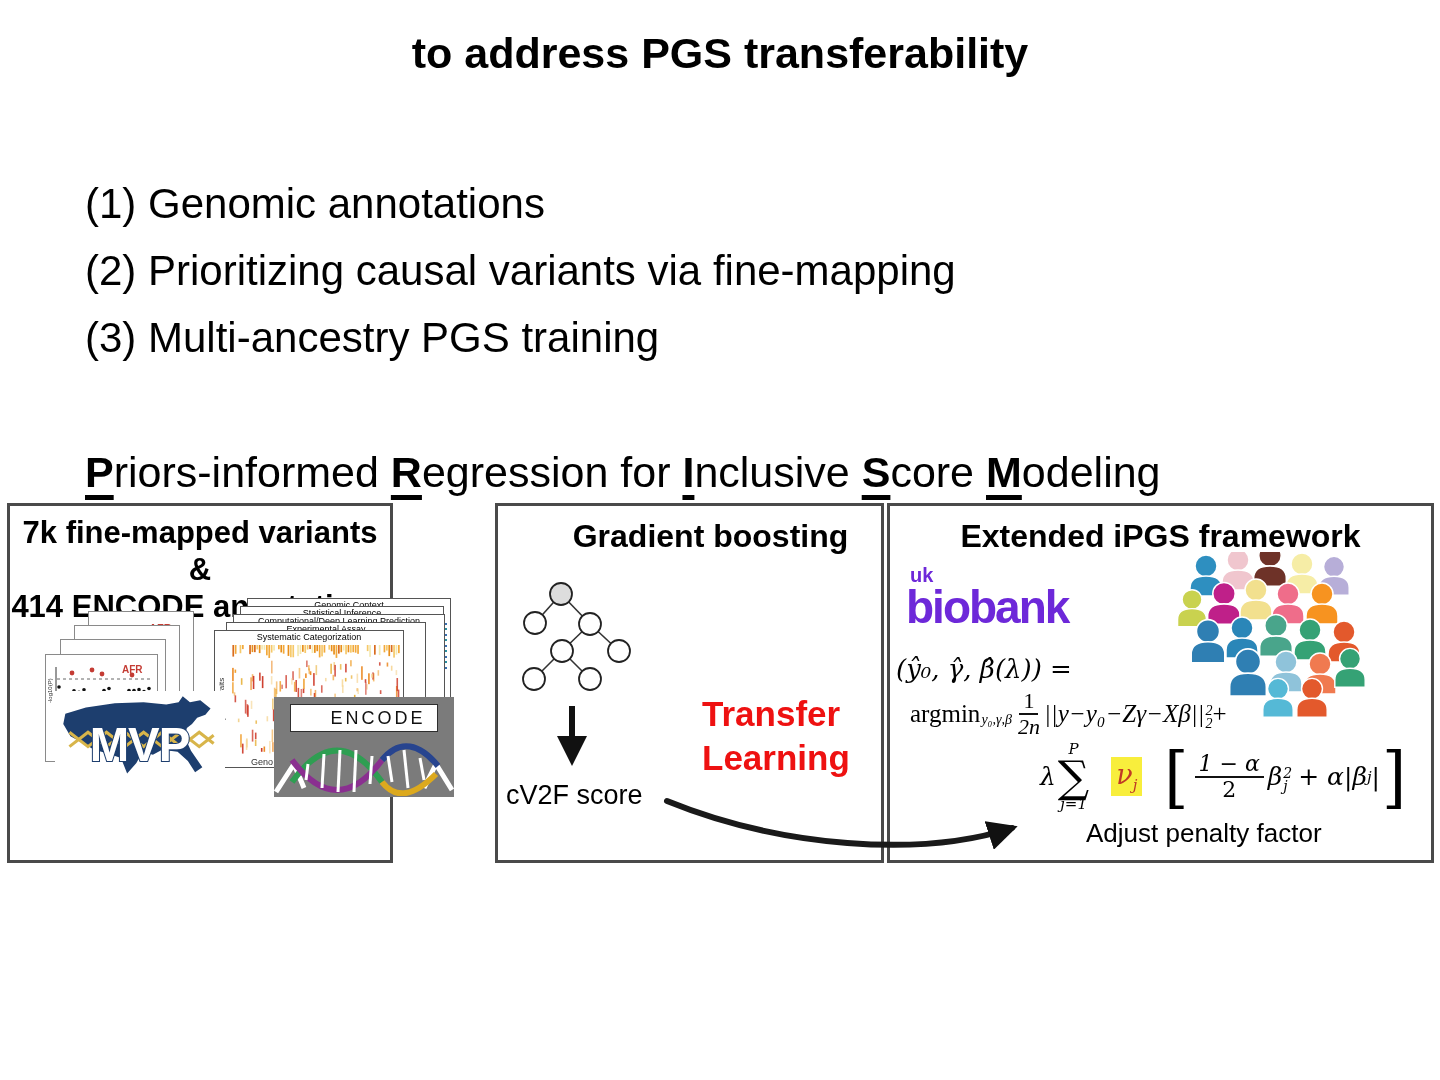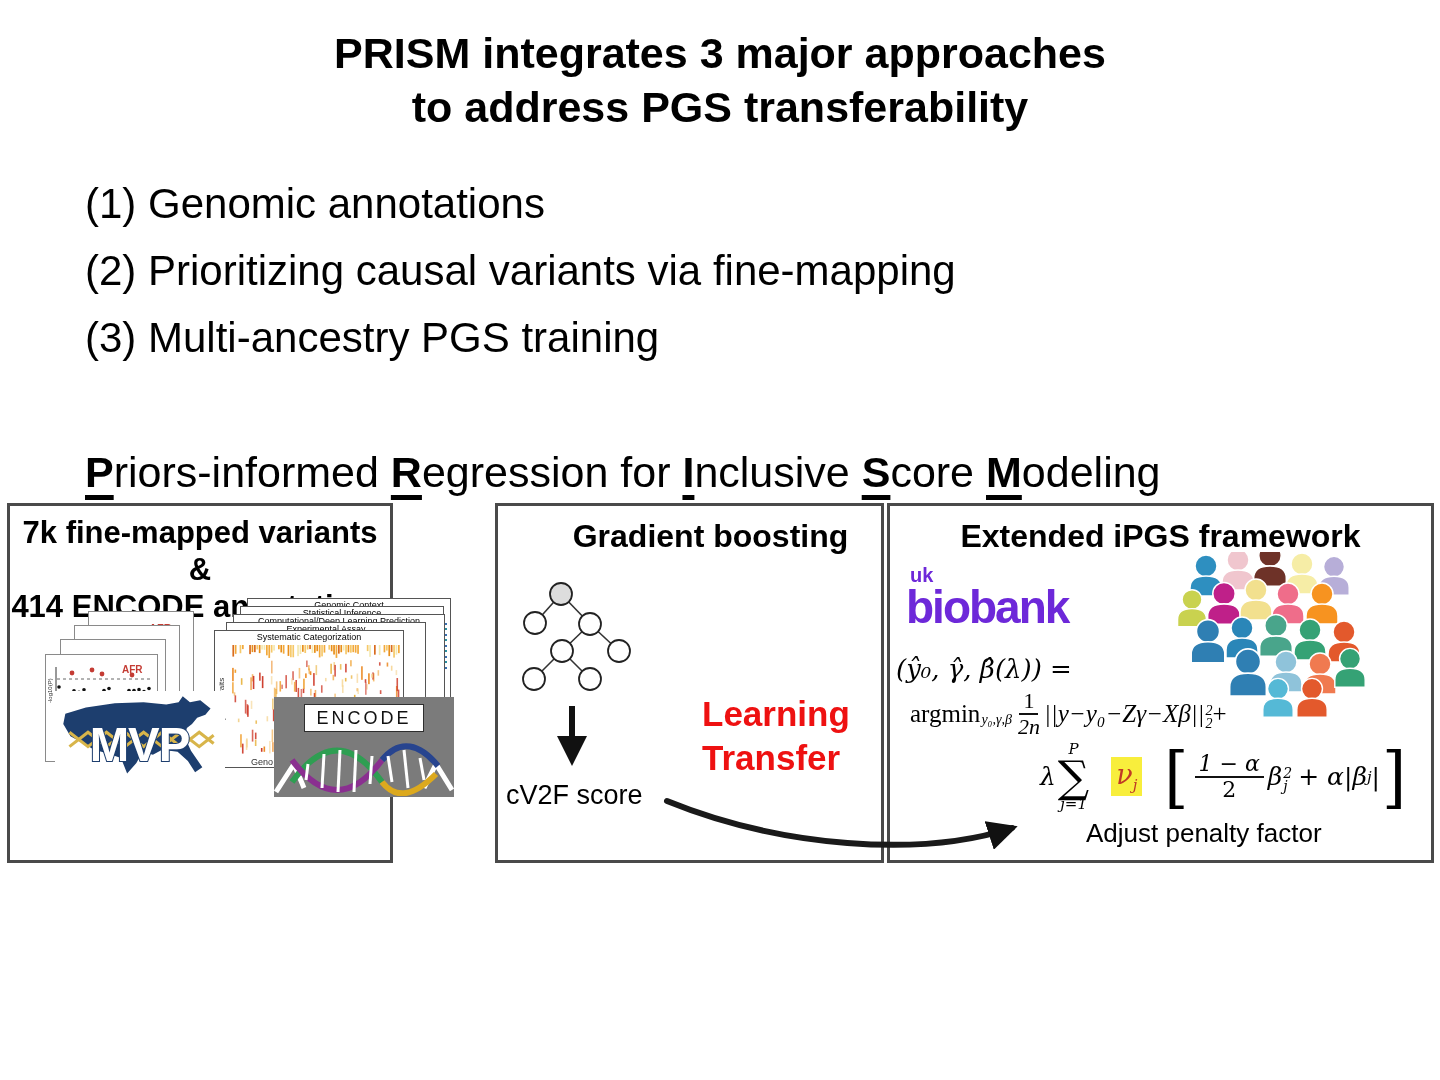--- a/index.html
+++ b/index.html
@@ -47,21 +47,21 @@
             white-space:nowrap;overflow:hidden;}
   .hm-svg{position:absolute;left:0;top:13px;}
   .legend-dashes{position:absolute;right:3px;top:24px;width:9px;height:46px;z-index:2;
      background:repeating-linear-gradient(#3a6fb0 0 2px,transparent 2px 5px,#2b8fa0 5px 7px,transparent 7px 11px);}
 
   
   .encode-logo{position:absolute;left:264px;top:191px;width:180px;height:100px;
                background:#7b7b7b;z-index:7;}
   .encode-box{position:relative;width:118px;height:26px;line-height:26px;margin:7px auto 0;
               background:#fff;border:1px solid #2e2e2e;text-align:center;
-              font-size:18px;letter-spacing:3px;color:#111;}
+              font-size:18px;letter-spacing:3px;color:#111;padding-left:28px;}
   .helix{position:absolute;left:0;top:33px;}
 
   
   .tree-svg{position:absolute;left:8px;top:64px;}
   .cv2f{position:absolute;left:8px;top:274px;font-size:27px;}
   .transfer{position:absolute;left:204px;top:186px;font-size:35px;font-weight:700;
             color:#ee1111;line-height:44px;}
 
   
   .biobank{position:absolute;left:16px;top:60px;color:#6d28d9;}
@@ -93,21 +93,20 @@
            font-family:"Liberation Sans",sans-serif;}
 
   .overlay{position:absolute;left:0;top:0;z-index:40;pointer-events:none;}
 </style>
 </head>
 <body>
 
 <div class="slide">
 
   <div class="title">
-    <div>PRISM integrates 3 major approaches</div>
     <div>to address PGS transferability</div>
   </div>
 
   <div class="approaches">
     <div>(1) Genomic annotations</div>
     <div>(2) Prioritizing causal variants via fine-mapping</div>
     <div>(3) Multi-ancestry PGS training</div>
   </div>
 
   <div class="acronym"><span><span class="lead">P</span><span>riors-informed </span></span><span><span class="lead">R</span><span>egression for </span></span><span><span class="lead">I</span><span>nclusive </span></span><span><span class="lead">S</span><span>core </span></span><span><span class="lead">M</span><span>odeling</span></span></div>
@@ -447,22 +446,22 @@
         <circle cx="56" cy="81" r="11" fill="#fff"></circle>
           <circle cx="113" cy="81" r="11" fill="#fff"></circle>
         <circle cx="28" cy="109" r="11" fill="#fff"></circle>
           <circle cx="84" cy="109" r="11" fill="#fff"></circle>
       </g>
     </svg>
 
     <div class="cv2f">cV2F score</div>
 
     <div class="transfer">
+      <div>Transfer</div>
       <div>Learning</div>
-      <div>Transfer</div>
     </div>
   </section>
 
   <section class="box box3">
     <div class="box-title">Extended iPGS framework</div>
 
     <div class="biobank">
       <span class="bb-uk">uk</span>
       <span class="bb-name">biobank</span>
     </div>

